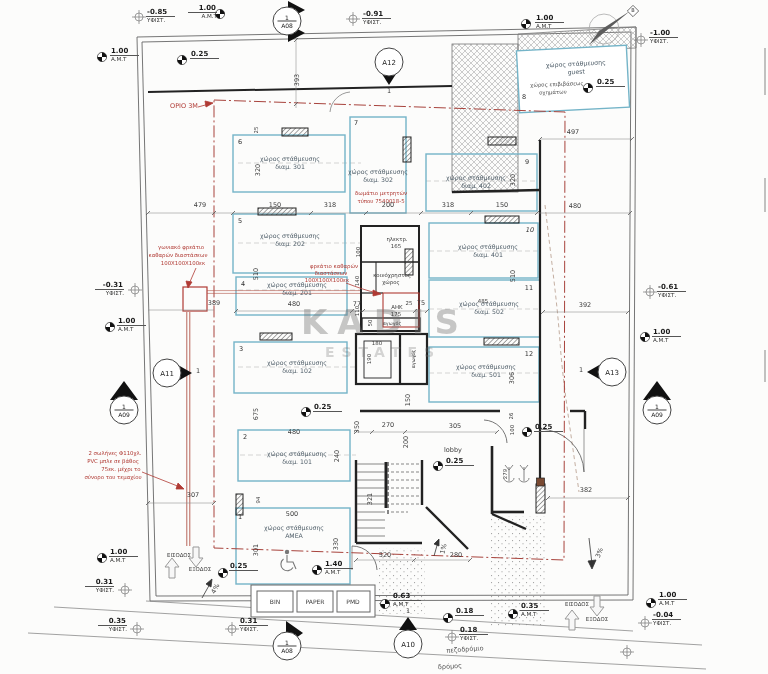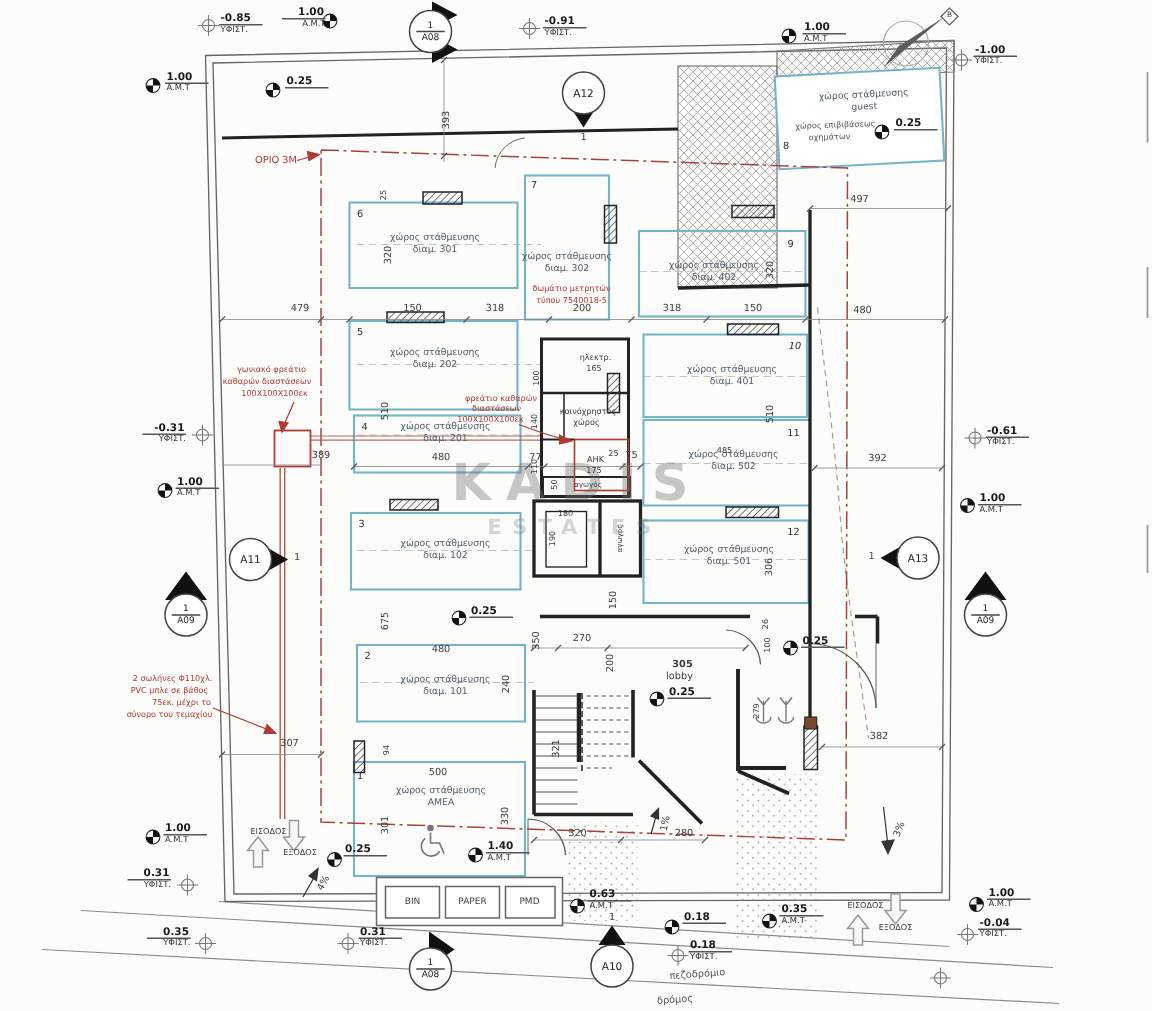--- a/index.html
+++ b/index.html
@@ -688,21 +688,21 @@
 <span class="t r sm" style="left:512px;top:416px;">26</span>
 <span class="t r sm" style="left:513px;top:430px;">100</span>
 <span class="t" style="left:294px;top:433px;">480</span>
 <span class="t r" style="left:338px;top:456px;">240</span>
 <span class="t" style="left:292px;top:515px;">500</span>
 <span class="t r" style="left:257px;top:550px;">301</span>
 <span class="t r" style="left:337px;top:544px;">330</span>
 <span class="t r sm" style="left:259px;top:500px;">94</span>
 <span class="t r" style="left:358px;top:427px;">350</span>
 <span class="t" style="left:388px;top:426px;">270</span>
-<span class="t" style="left:455px;top:443px;font-weight:bold;">305</span>
+<span class="t" style="left:455px;top:427px;">305</span>
 <span class="t r" style="left:409px;top:400px;">150</span>
 <span class="t r" style="left:407px;top:442px;">200</span>
 <span class="t r" style="left:371px;top:499px;">321</span>
 <span class="t" style="left:385px;top:556px;">320</span>
 <span class="t" style="left:456px;top:556px;">280</span>
 <span class="t r sm" style="left:506px;top:474px;">279</span>
 
 </div>
 
 </body></html>

